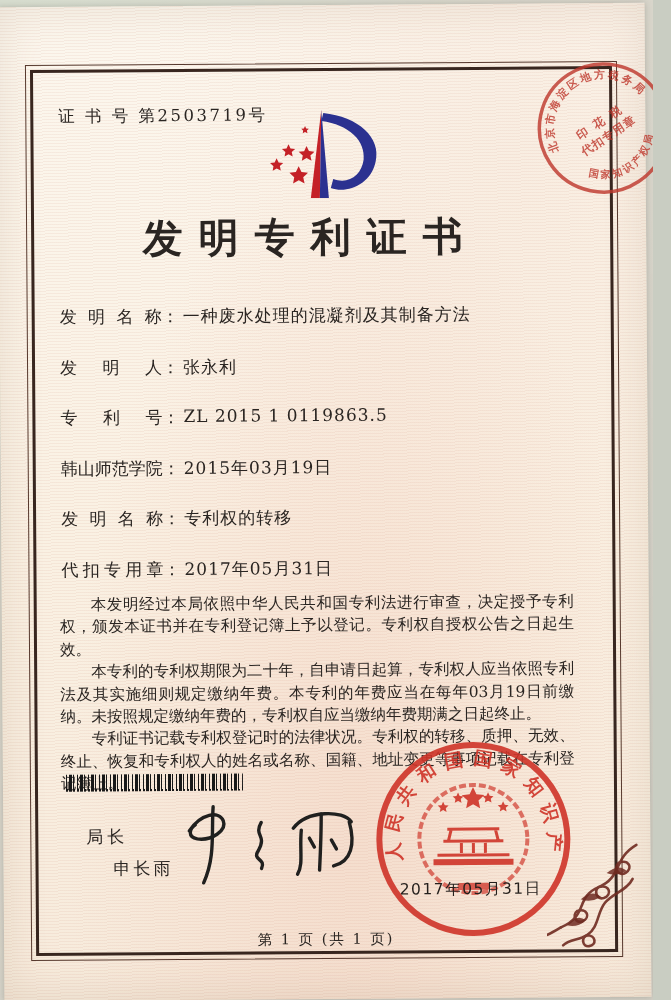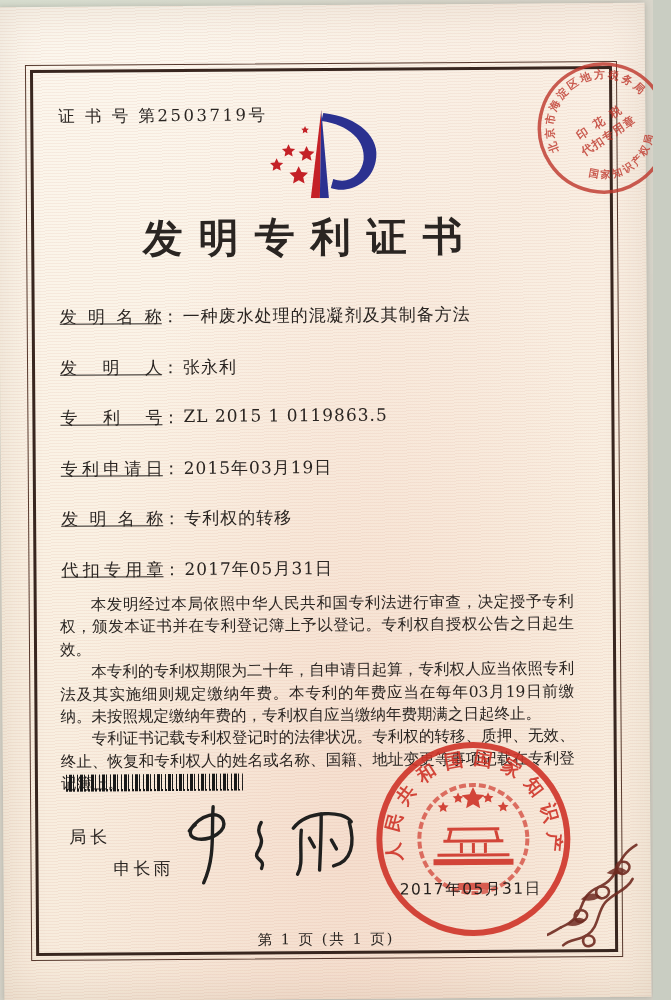--- a/index.html
+++ b/index.html
@@ -15,30 +15,30 @@
         transform:rotate(-0.4deg);
         box-shadow:inset 0 0 46px rgba(120,90,60,.14), 0 0 6px rgba(60,60,50,.25);}
   .frame{position:absolute;left:27px;top:58px;width:590px;height:894px;border:1px solid #57392e;}
   .frame-inner{position:absolute;left:4px;top:4px;right:4px;bottom:4px;border:3px solid #38261f;}
   .certnum{position:absolute;left:60px;top:99px;font-size:16.5px;letter-spacing:2.5px;white-space:nowrap;}
   .logo{position:absolute;left:262px;top:95px;width:180px;height:108px;}
   .title{position:absolute;left:0;right:40px;top:205px;text-align:center;
          font-size:40px;font-weight:bold;letter-spacing:16px;text-indent:16px;white-space:nowrap;}
   .fields{position:absolute;left:60px;top:299px;width:520px;}
   .field-row{height:50.5px;font-size:17px;display:flex;align-items:flex-start;white-space:nowrap;}
-  .flabel{display:inline-block;width:102px;text-align:justify;text-align-last:justify;text-decoration:underline;}
+  .flabel{display:inline-block;width:102px;text-align:justify;text-align-last:justify;}
   .fsep{display:inline-block;}
   .fvalue{margin-left:4px;letter-spacing:1px;}
   .paras{position:absolute;left:58px;top:587px;width:514px;font-size:15.5px;
          line-height:22.4px;text-align:justify;}
   .paras p{margin:0;text-indent:2em;}
   .barcode{position:absolute;left:63px;top:768px;width:177px;height:17px;
          background:repeating-linear-gradient(90deg,#181818 0 1.5px,rgba(0,0,0,0) 1.5px 3px,
            #181818 3px 6px,rgba(0,0,0,0) 6px 7px,#181818 7px 8.5px,rgba(0,0,0,0) 8.5px 11px);}
-  .director-title{position:absolute;left:66px;top:819px;font-size:17px;letter-spacing:4px;}
+  .director-title{position:absolute;left:83px;top:819px;font-size:17px;letter-spacing:4px;}
   .director-name{position:absolute;left:66px;top:851px;font-size:17px;letter-spacing:3px;margin-left:44px;}
   .signature{position:absolute;left:158px;top:793px;width:215px;height:88px;}
   .seal{position:absolute;left:370px;top:735px;width:200px;height:200px;}
   .seal-date{position:absolute;left:396px;top:875px;font-size:15.5px;letter-spacing:1.5px;
          color:#241f1c;font-family:"DejaVu Sans","Liberation Sans",sans-serif;}
   .footer{position:absolute;left:27px;width:590px;top:925px;text-align:center;
          font-size:14.5px;letter-spacing:2px;}
   .tax-stamp{position:absolute;left:534px;top:54px;width:142px;height:142px;}
   .ornament{position:absolute;left:543px;top:836px;width:96px;height:124px;}
 </style>
@@ -102,21 +102,21 @@
         <span class="flabel">发明人</span>
           <span class="fsep">：</span>
           <span class="fvalue">张永利</span>
       </div>
       <div class="field-row">
         <span class="flabel">专利号</span>
           <span class="fsep">：</span>
           <span class="fvalue">ZL 2015 1 0119863.5</span>
       </div>
       <div class="field-row">
-        <span class="flabel">专利申请日</span>
+        <span class="flabel">韩山师范学院</span>
           <span class="fsep">：</span>
           <span class="fvalue">2015年03月19日</span>
       </div>
       <div class="field-row">
         <span class="flabel">发明名称</span>
           <span class="fsep">：</span>
           <span class="fvalue">专利权的转移</span>
       </div>
       <div class="field-row">
         <span class="flabel">代扣专用章</span>

